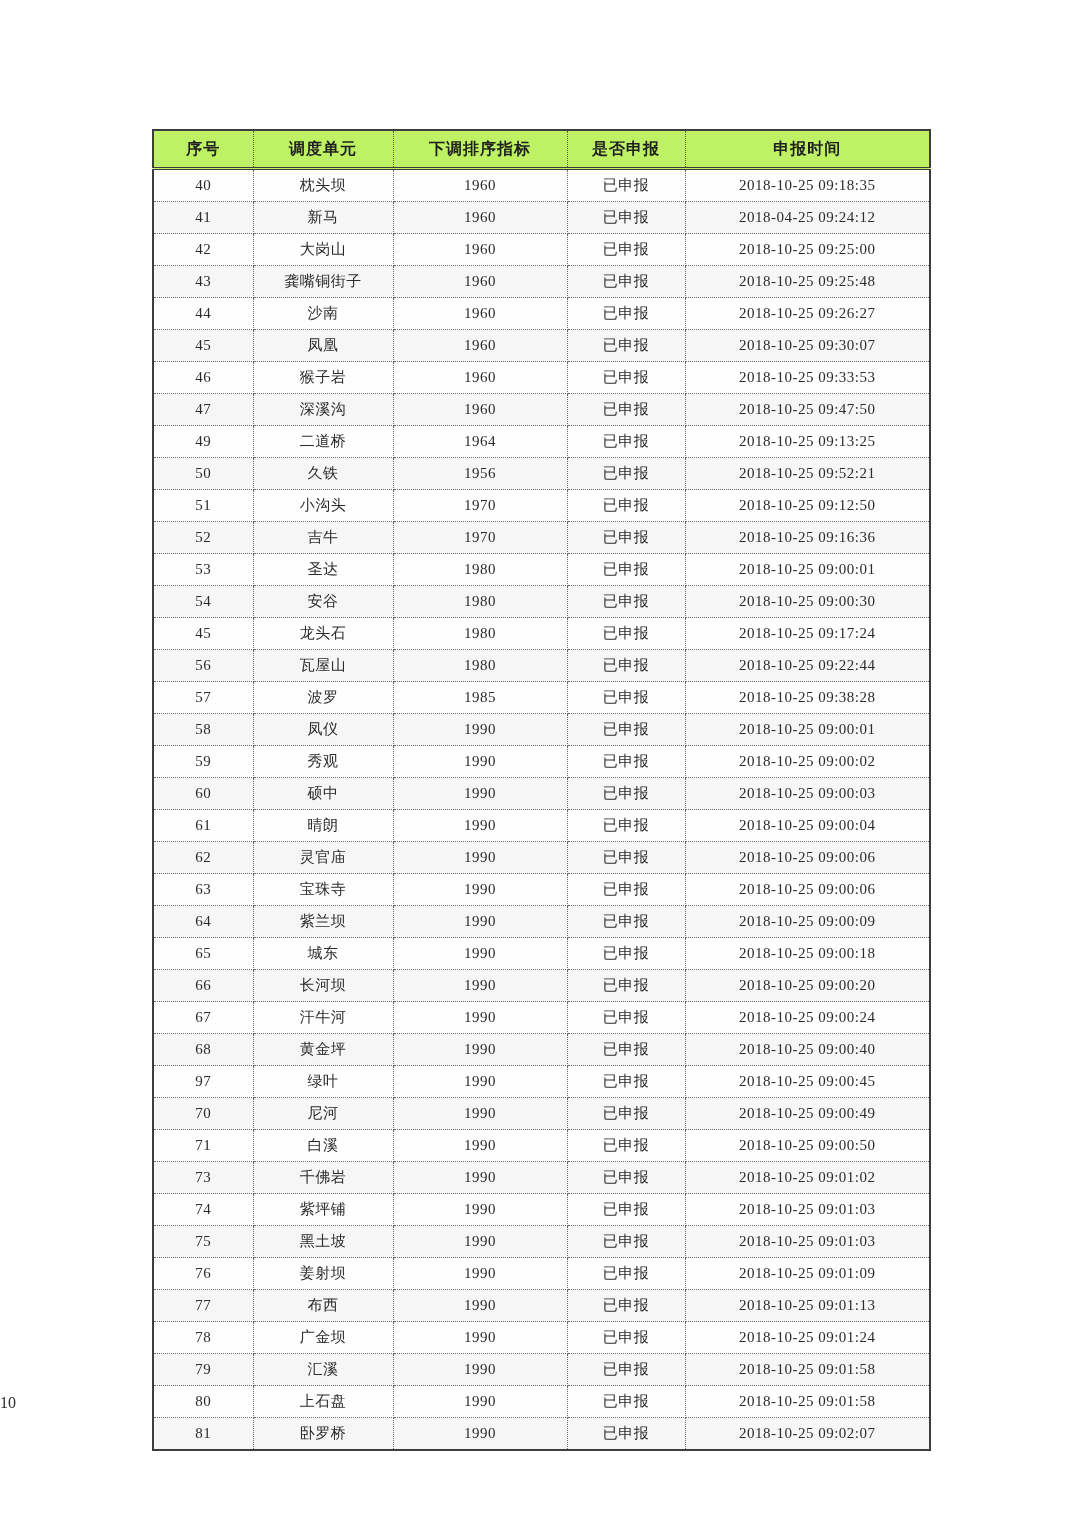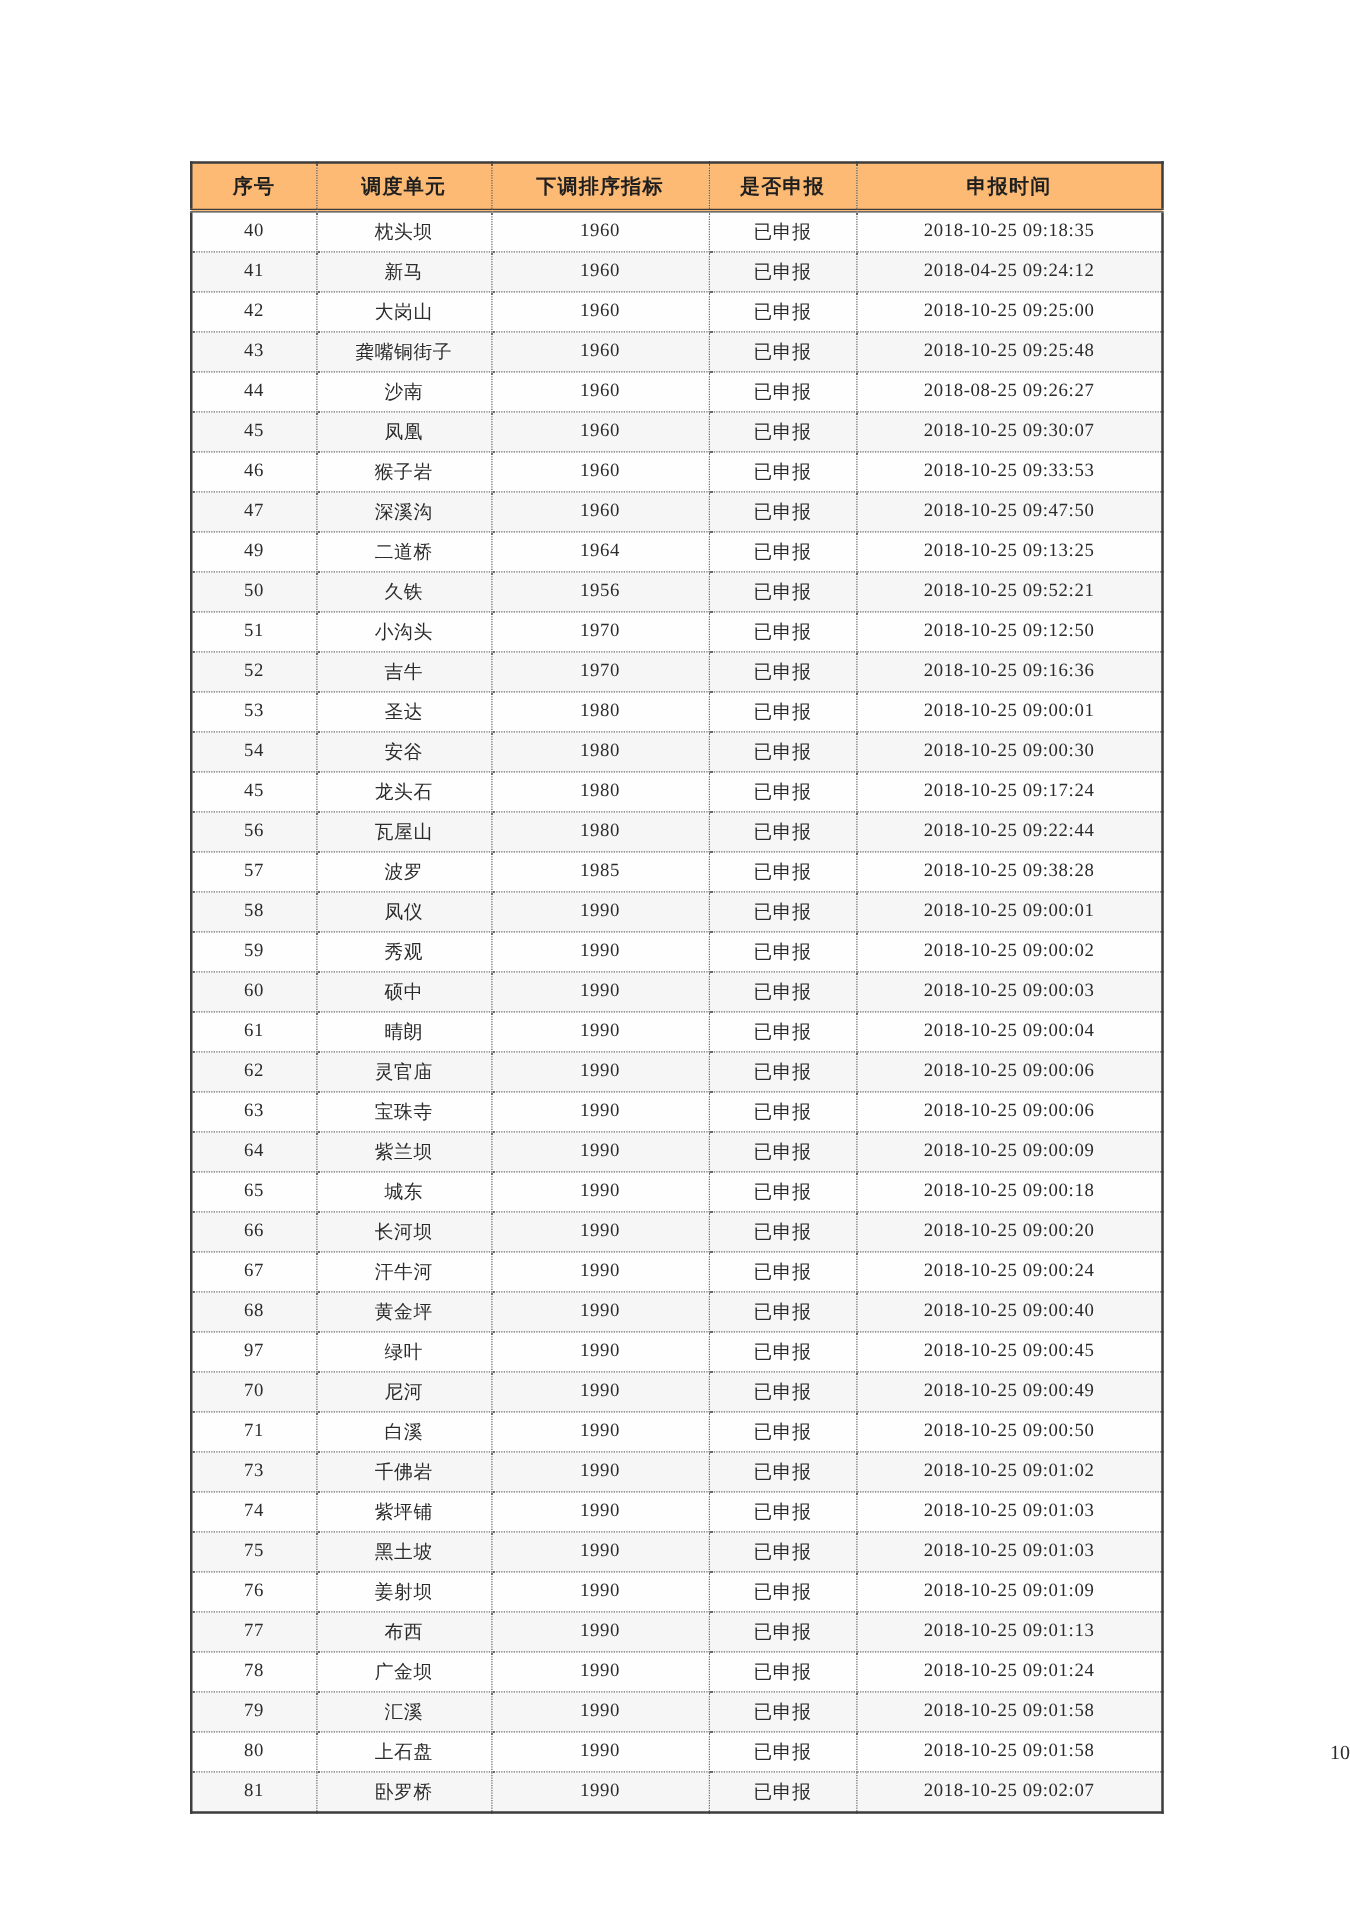--- a/index.html
+++ b/index.html
@@ -33,21 +33,21 @@
 
   table.report th {
     height: 34px;
     font-size: 16px;
     font-weight: bold;
     text-align: center;
     vertical-align: middle;
     color: #1f1f1f;
     border: 1px dotted #5a5a5a;
     border-bottom: 3px double #3d3d3d;
-    background: #fdba74;
+    background: #bef264;
     letter-spacing: 1px;
   }
   table.report td {
     height: 29px;
     font-size: 15px;
     text-align: center;
     vertical-align: middle;
     color: #2b2b2b;
     border: 1px dotted #6a6a6a;
     letter-spacing: 0.5px;
@@ -56,21 +56,21 @@
     background: #f6f6f6;
   }
   table.report tbody tr:nth-child(odd) td {
     background: #fefefe;
   }
   .page-number {
     position: absolute;
     left: 0;
     top: 1394px;
     width: 100%;
-    text-align: right;
+    text-align: left;
     font-size: 16px;
     color: #2b2b2b;
   }
 </style>
 </head>
 <body>
 
 <div class="page">
 
   <table class="report">
@@ -117,21 +117,21 @@
           <td>龚嘴铜街子</td>
           <td>1960</td>
           <td>已申报</td>
           <td>2018-10-25 09:25:48</td>
         </tr>
         <tr>
           <td>44</td>
           <td>沙南</td>
           <td>1960</td>
           <td>已申报</td>
-          <td>2018-08-25 09:26:27</td>
+          <td>2018-10-25 09:26:27</td>
         </tr>
         <tr>
           <td>45</td>
           <td>凤凰</td>
           <td>1960</td>
           <td>已申报</td>
           <td>2018-10-25 09:30:07</td>
         </tr>
         <tr>
           <td>46</td>

